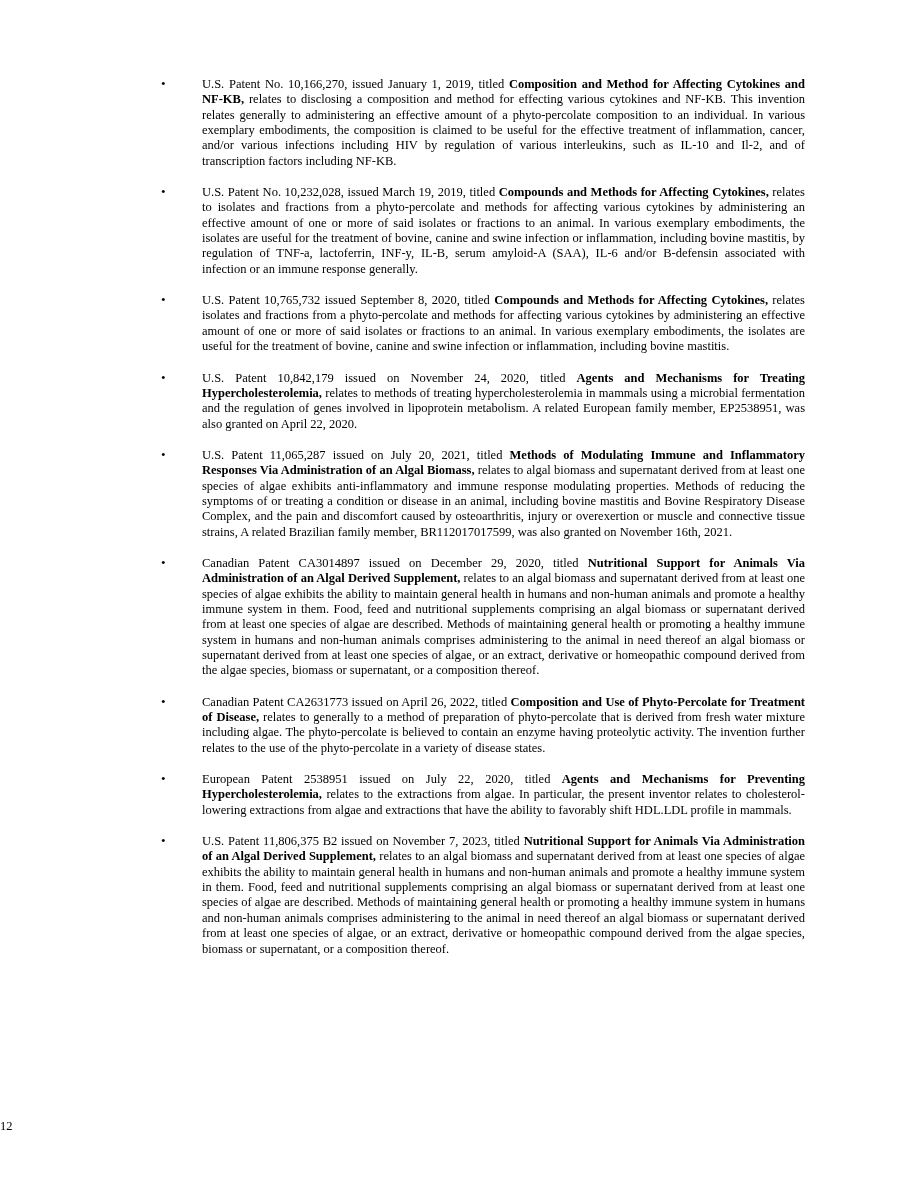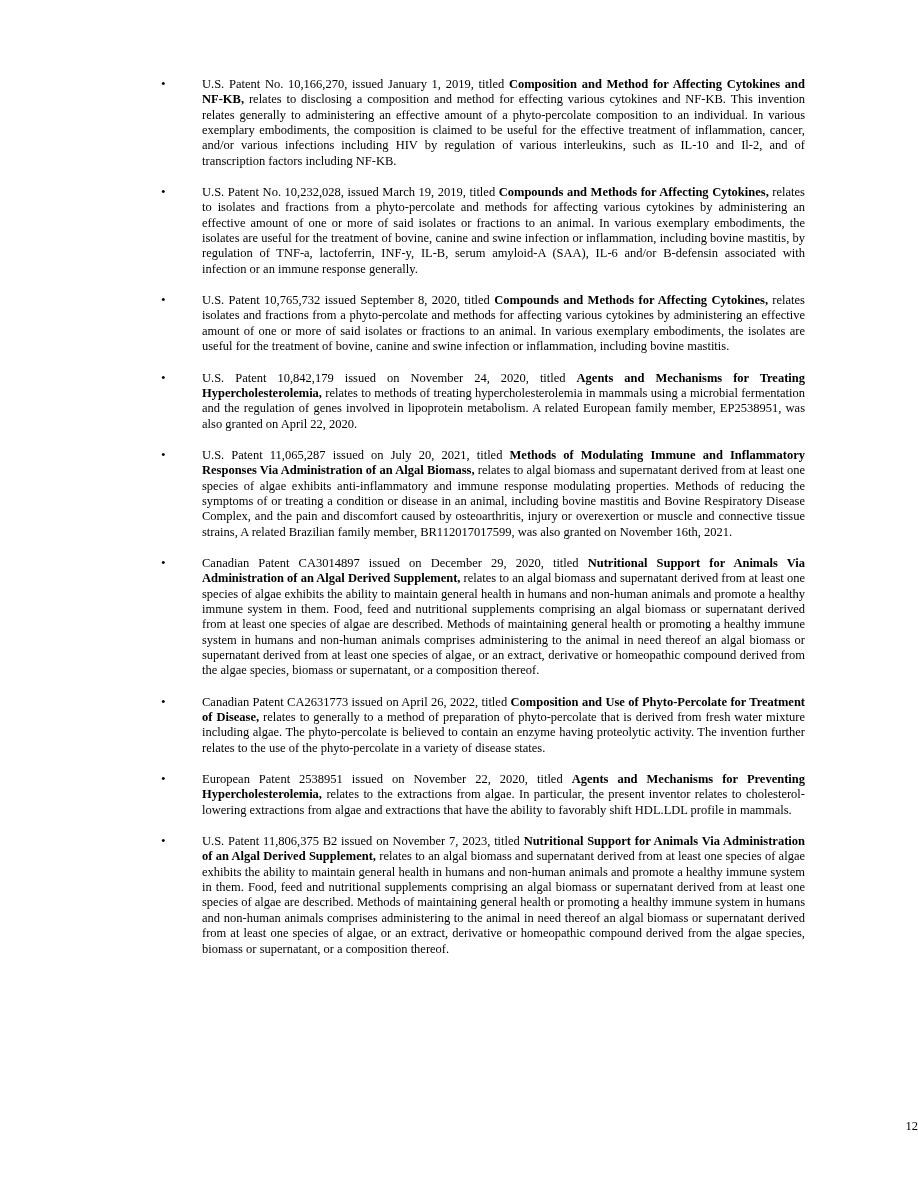--- a/index.html
+++ b/index.html
@@ -45,21 +45,21 @@
     line-height: 15.35px;
   }
   .patent-title {
     font-weight: bold;
   }
   .page-number {
     position: absolute;
     top: 1119px;
     left: 0;
     width: 100%;
-    text-align: right;
+    text-align: left;
     font-size: 12.5px;
     line-height: 15px;
   }
 </style>
 </head>
 <body>
 
 <div class="page">
   <div class="content">
     <ul class="bullet-list">
@@ -94,21 +94,21 @@
         <span>Canadian Patent CA3014897 issued on December 29, 2020, titled </span><span class="patent-title">Nutritional Support for Animals Via Administration of an Algal Derived Supplement,</span><span> relates to an algal biomass and supernatant derived from at least one species of algae exhibits the ability to maintain general health in humans and non-human animals and promote a healthy immune system in them. Food, feed and nutritional supplements comprising an algal biomass or supernatant derived from at least one species of algae are described. Methods of maintaining general health or promoting a healthy immune system in humans and non-human animals comprises administering to the animal in need thereof an algal biomass or supernatant derived from at least one species of algae, or an extract, derivative or homeopathic compound derived from the algae species, biomass or supernatant, or a composition thereof.</span>
       </li>
 
       <li class="bullet-item">
         <span class="marker">•</span>
         <span>Canadian Patent CA2631773 issued on April 26, 2022, titled </span><span class="patent-title">Composition and Use of Phyto-Percolate for Treatment of Disease,</span><span> relates to generally to a method of preparation of phyto-percolate that is derived from fresh water mixture including algae. The phyto-percolate is believed to contain an enzyme having proteolytic activity. The invention further relates to the use of the phyto-percolate in a variety of disease states.</span>
       </li>
 
       <li class="bullet-item">
         <span class="marker">•</span>
-        <span>European Patent 2538951 issued on November 22, 2020, titled </span><span class="patent-title">Agents and Mechanisms for Preventing Hypercholesterolemia,</span><span> relates to the extractions from algae. In particular, the present inventor relates to cholesterol-lowering extractions from algae and extractions that have the ability to favorably shift HDL.LDL profile in mammals.</span>
+        <span>European Patent 2538951 issued on July 22, 2020, titled </span><span class="patent-title">Agents and Mechanisms for Preventing Hypercholesterolemia,</span><span> relates to the extractions from algae. In particular, the present inventor relates to cholesterol-lowering extractions from algae and extractions that have the ability to favorably shift HDL.LDL profile in mammals.</span>
       </li>
 
       <li class="bullet-item">
         <span class="marker">•</span>
         <span>U.S. Patent 11,806,375 B2 issued on November 7, 2023, titled </span><span class="patent-title">Nutritional Support for Animals Via Administration of an Algal Derived Supplement,</span><span> relates to an algal biomass and supernatant derived from at least one species of algae exhibits the ability to maintain general health in humans and non-human animals and promote a healthy immune system in them. Food, feed and nutritional supplements comprising an algal biomass or supernatant derived from at least one species of algae are described. Methods of maintaining general health or promoting a healthy immune system in humans and non-human animals comprises administering to the animal in need thereof an algal biomass or supernatant derived from at least one species of algae, or an extract, derivative or homeopathic compound derived from the algae species, biomass or supernatant, or a composition thereof.</span>
       </li>
 
     </ul>
   </div>
 

